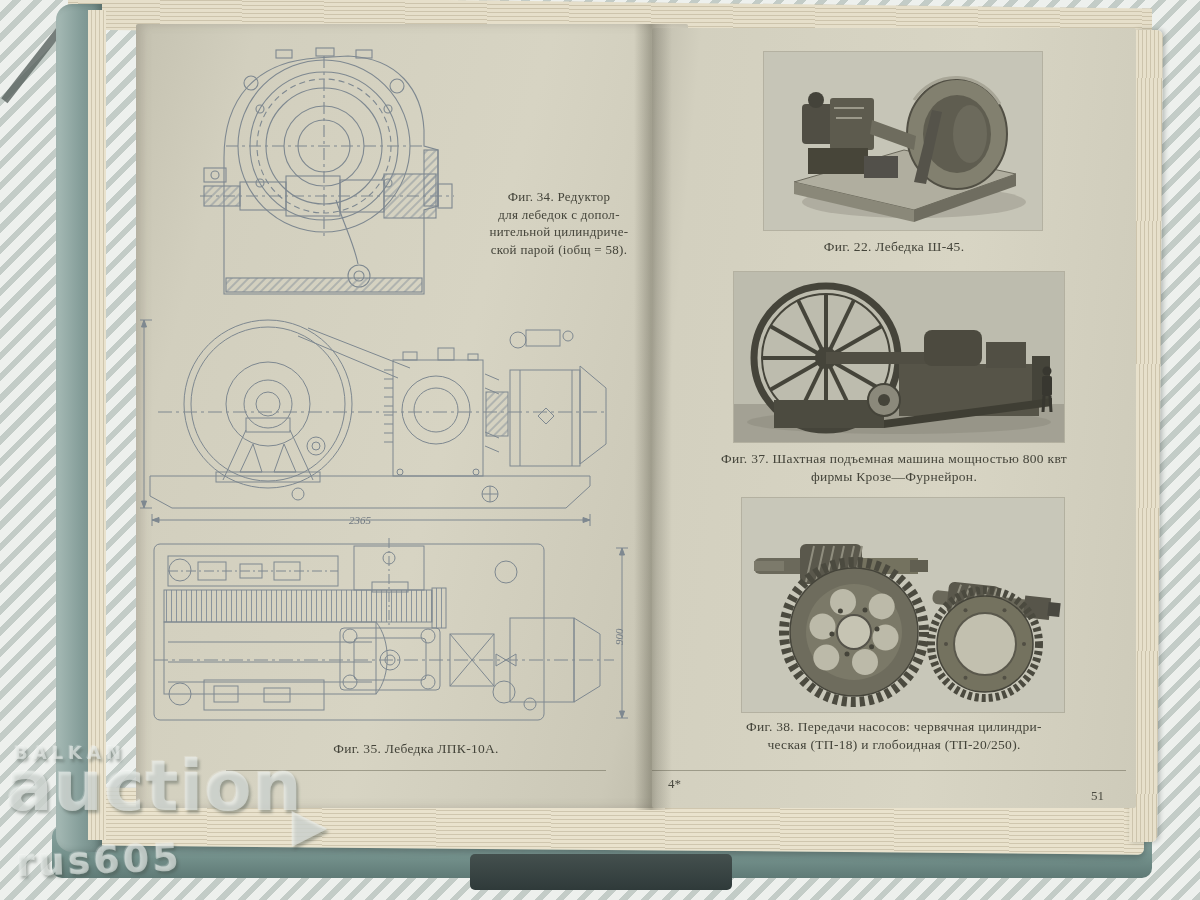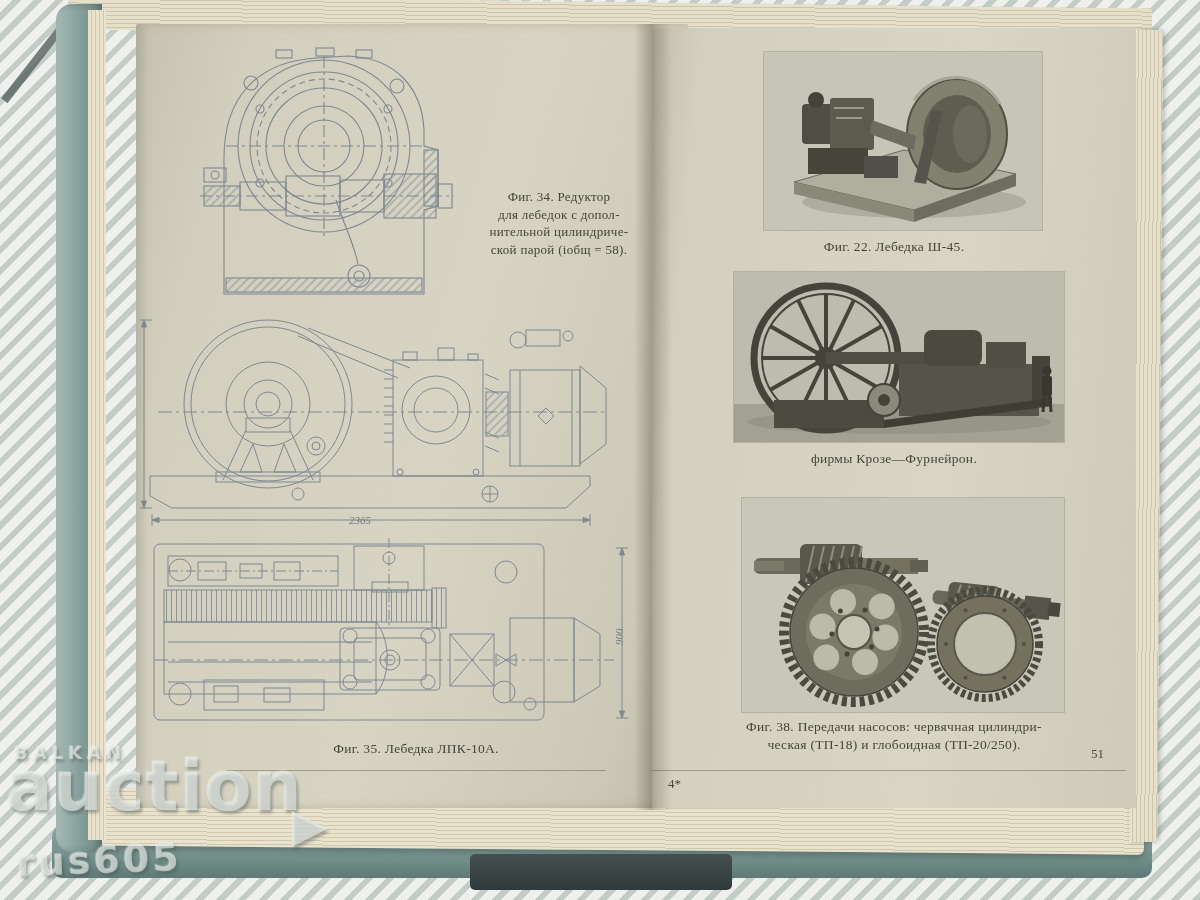--- a/index.html
+++ b/index.html
@@ -288,20 +288,21 @@
     <circle cx="150" cy="128" r="16" fill="#8b897b" stroke="#45443a" stroke-width="2"></circle>
     <circle cx="150" cy="128" r="6" fill="#45443a"></circle>
     <polygon points="150,148 318,126 318,134 150,156" fill="#3f3e34"></polygon>
     <g fill="#383730">
       <circle cx="313" cy="99" r="4.5"></circle>
       <rect x="308" y="104" width="10" height="20" rx="2"></rect>
       <path d="M310,124 l-1,16 M316,124 l1,16" stroke="#383730" stroke-width="3"></path>
     </g>
   </svg>
   <div class="caption" style="left:10px;top:422px;width:464px;">
+    <div>Фиг. 37. Шахтная подъемная машина мощностью 800 квт</div>
     <div>фирмы Крозе—Фурнейрон.</div>
   </div>
 
   <svg class="photo" style="left:90px;top:470px;" width="322" height="214" viewBox="0 0 322 214">
     <rect width="322" height="214" fill="#c8c7b9"></rect>
     <rect x="12" y="60" width="160" height="16" rx="6" fill="#6b695b"></rect>
     <rect x="12" y="63" width="30" height="10" fill="#7c7a6b"></rect>
     <rect x="120" y="60" width="56" height="16" fill="#74725f"></rect>
     <rect x="168" y="62" width="18" height="12" fill="#615f51"></rect>
     <rect x="58" y="46" width="62" height="40" rx="6" fill="#5a584c"></rect>
@@ -345,21 +346,21 @@
         <circle cx="262.5" cy="112.2" r="2"></circle>
     </g>
   </svg>
   <div class="caption" style="left:10px;top:690px;width:464px;">
     <div>Фиг. 38. Передачи насосов: червячная цилиндри-</div>
     <div>ческая (ТП-18) и глобоидная (ТП-20/250).</div>
   </div>
 
   <div class="page-rule" style="left:0;top:742px;width:474px;"></div>
   <div class="footer-text" style="left:16px;top:748px;">4*</div>
-  <div class="footer-text" style="right:32px;top:718px;text-align:right;">51</div>
+  <div class="footer-text" style="right:32px;top:760px;text-align:right;">51</div>
 </div>
 
 <div class="abs gutter"></div>
 
 <div class="wm wm-top">BALKAN</div>
 <div class="wm wm-main">auction</div>
 <div class="wm wm-arrow">▶</div>
 <div class="wm wm-sub">rus605</div>
 
 </body></html>

